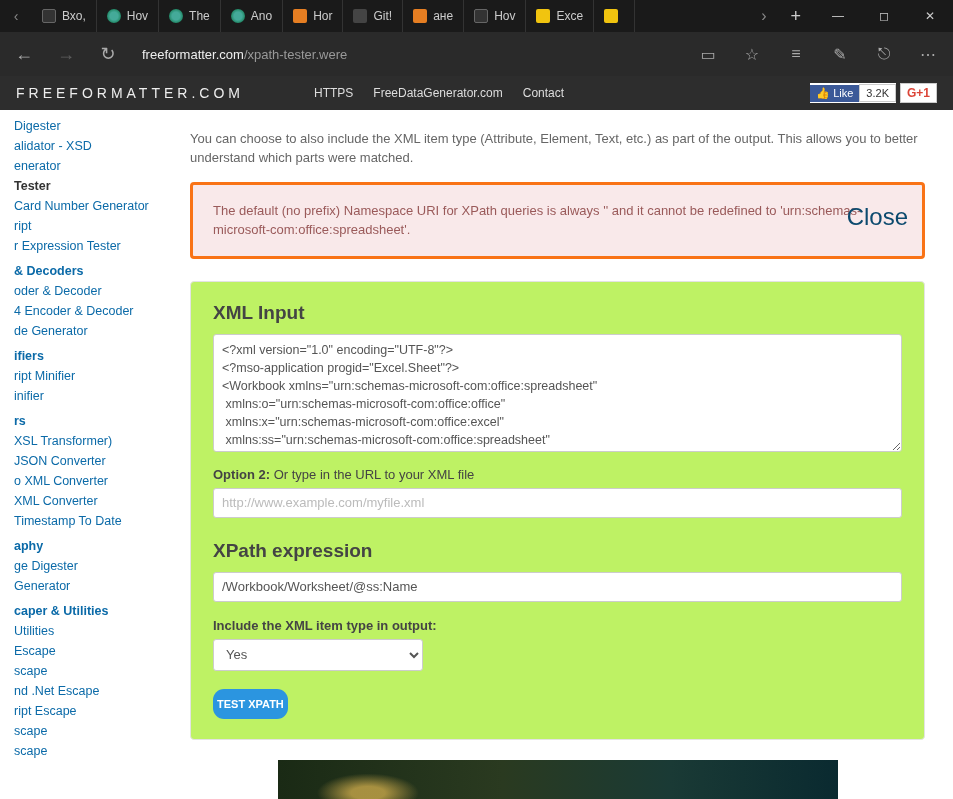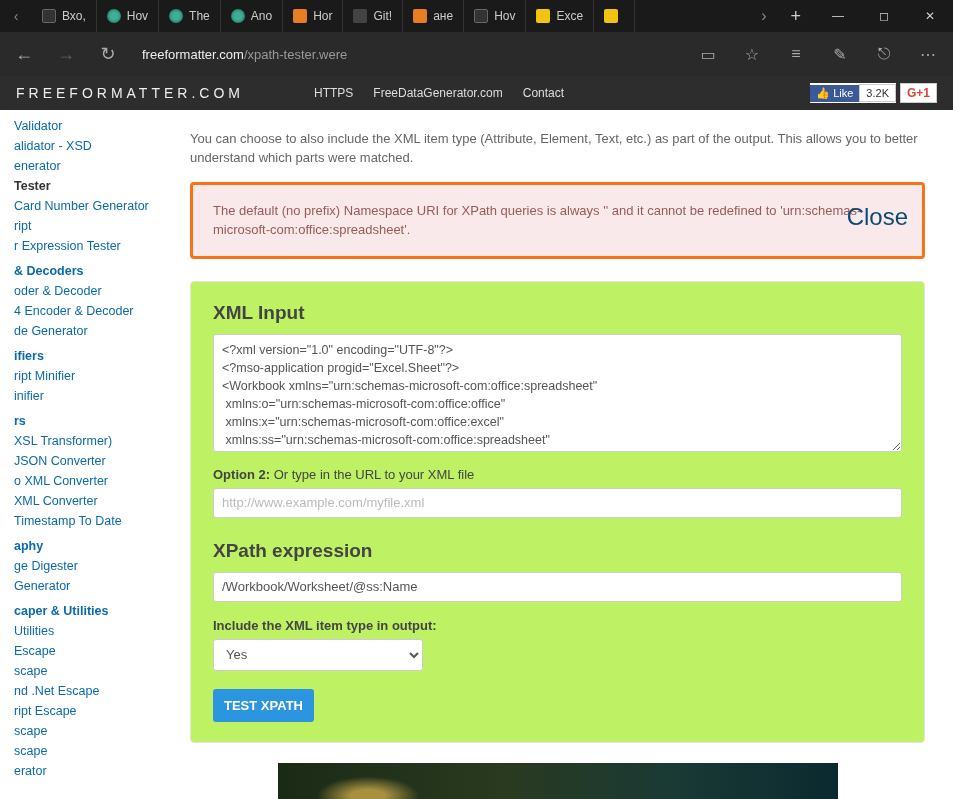--- a/index.html
+++ b/index.html
@@ -52,21 +52,21 @@
 
 .panel { background:#bef264; border:1px solid #e3e3e3; border-radius:4px; padding:20px 22px; }
 .panel h3 { font-size:19px; color:#444; margin-bottom:10px; font-weight:bold; }
 .panel .label { font-size:13px; color:#444; margin:6px 0 6px; }
 .panel .label b { font-weight:bold; }
 textarea.xml { width:100%; height:118px; border:1px solid #ccc; border-radius:3px; padding:6px 8px; font-family:Arial; font-size:12.5px; color:#555; resize:vertical; background:#fff; line-height:1.45; }
 input.txt { width:100%; height:30px; border:1px solid #ccc; border-radius:3px; padding:4px 8px; font-size:13px; color:#555; background:#fff; }
 input.txt::placeholder { color:#bbb; }
 select.sel { width:210px; height:32px; border:1px solid #ccc; border-radius:3px; padding:4px 8px; font-size:13px; color:#555; background:#fff; }
 .h2sec { font-size:19px; color:#444; font-weight:bold; margin:22px 0 10px; }
-.btn-primary { background:#2b95e0; color:#fff; border:none; border-radius:3px; padding:9px 11px; font-size:13px; font-weight:bold; cursor:pointer; margin-top:18px; }
+.btn-primary { background:#2b95e0; color:#fff; border:none; border-radius:11px; padding:9px 4px; font-size:11px; font-weight:bold; cursor:pointer; margin-top:18px; }
 
 .ad { margin:20px auto 0; width:560px; height:66px; background:linear-gradient(90deg,#1a2a15,#2a3a20 40%,#1a3a35 70%,#0a2a30); display:flex; align-items:center; justify-content:flex-end; padding-right:30px; color:#d4e8a8; font-family:serif; font-size:20px; letter-spacing:2px; position:relative; overflow:hidden; }
 .ad::before { content:""; position:absolute; left:30px; top:10px; width:120px; height:46px; background:radial-gradient(ellipse,#c9a84a 20%,transparent 60%); opacity:0.8; }
 
 .main::-webkit-scrollbar { width:16px; }
 .main::-webkit-scrollbar-track { background:#f0f0f0; }
 .main::-webkit-scrollbar-thumb { background:#c8c8c8; }
 </style>
 </head>
 <body>
@@ -157,21 +157,21 @@
           </span>
         <span class="count">3.2K</span>
       </div>
       <div class="gplus">G+1</div>
     </div>
   </div>
 
   <div class="body">
 
     <div class="sidebar" id="sidebar">
-        <div class="item">Validator</div>
+        <div class="item">Digester</div>
         <div class="item">alidator - XSD</div>
         <div class="item">enerator</div>
         <div class="item active">Tester</div>
         <div class="item">Card Number Generator</div>
         <div class="item">ript</div>
         <div class="item">r Expression Tester</div>
         <div class="hdr">&amp; Decoders</div>
         <div class="item">oder &amp; Decoder</div>
         <div class="item">4 Encoder &amp; Decoder</div>
         <div class="item">de Generator</div>
@@ -188,21 +188,20 @@
         <div class="item">ge Digester</div>
         <div class="item">Generator</div>
         <div class="hdr">caper &amp; Utilities</div>
         <div class="item">Utilities</div>
         <div class="item">Escape</div>
         <div class="item">scape</div>
         <div class="item">nd .Net Escape</div>
         <div class="item">ript Escape</div>
         <div class="item">scape</div>
         <div class="item">scape</div>
-        <div class="item">erator</div>
       </div>
 
     <div class="main">
       <p class="intro">You can choose to also include the XML item type (Attribute, Element, Text, etc.) as part of the output. This allows you to better understand which parts were matched.</p>
 
       <div class="alert">
         <span>The default (no prefix) Namespace URI for XPath queries is always '' and it cannot be redefined to 'urn:schemas-microsoft-com:office:spreadsheet'.</span>
         <span class="close">Close</span>
       </div>
 

